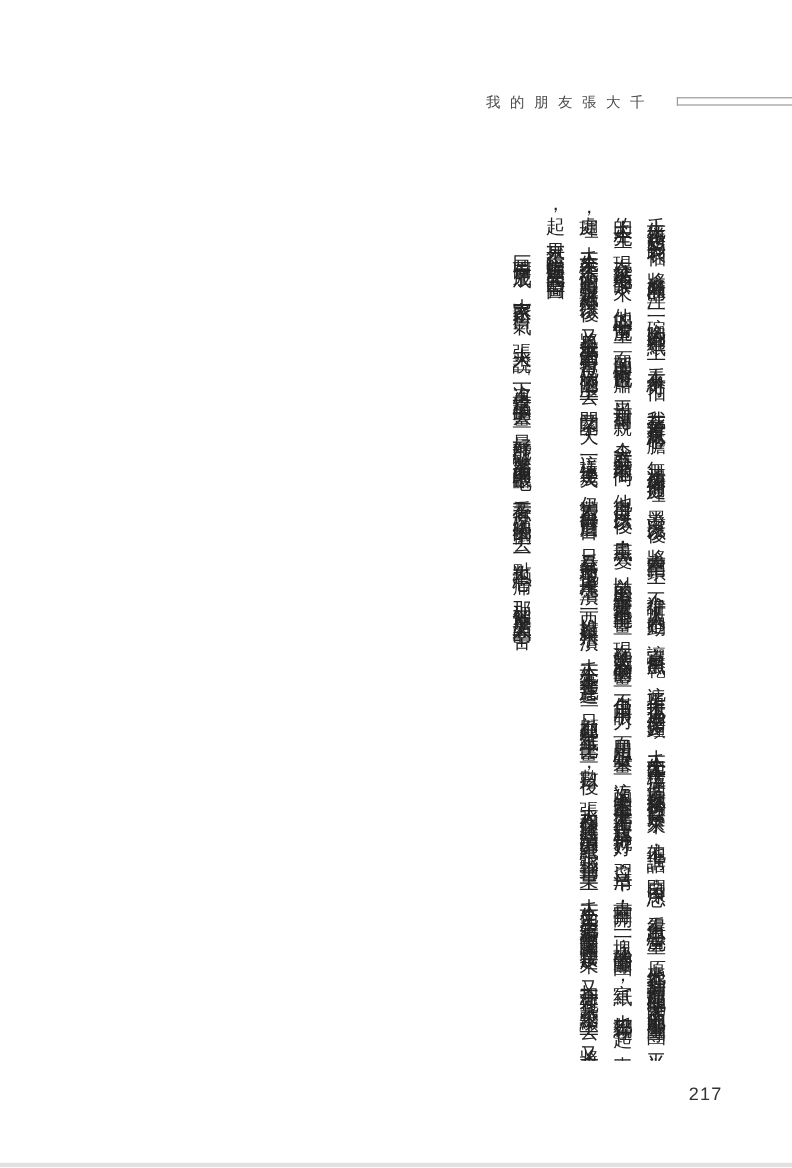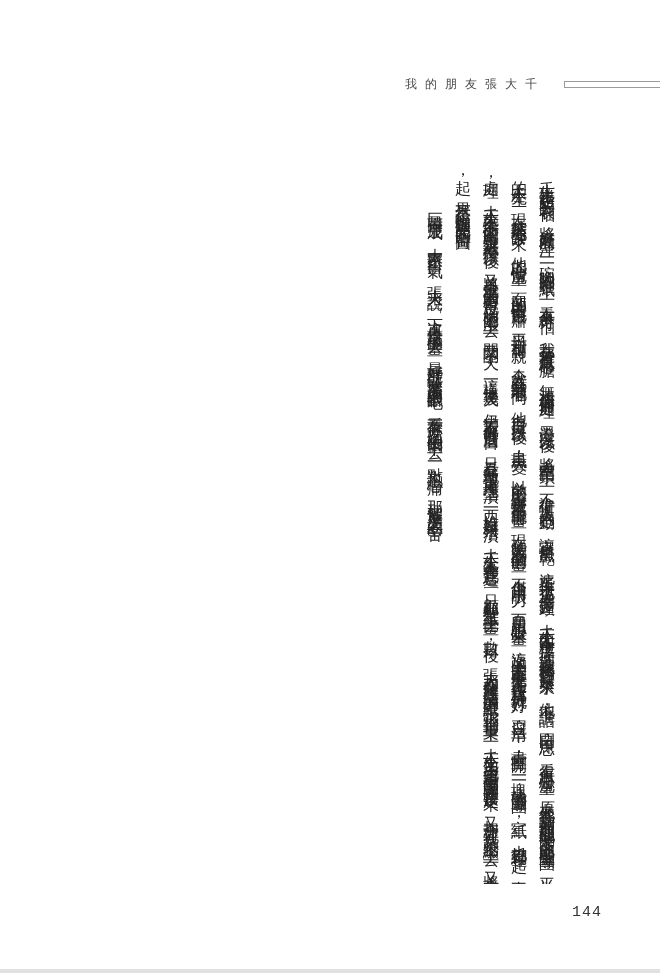--- a/index.html
+++ b/index.html
@@ -6,21 +6,21 @@
     margin: 0;
     padding: 0;
     background: #ffffff;
   }
   .page {
     position: relative;
     width: 660px;
     height: 973px;
     background: #ffffff;
     overflow: hidden;
-    font-family: Liberation Mono, monospace;
+    font-family: Liberation Sans, sans-serif;
   }
   
   .page::after {
     content: "";
     position: absolute;
     left: 0;
     bottom: 0;
     width: 100%;
     height: 4px;
     background: #c9c9c9;
@@ -92,15 +92,15 @@
   <header class="running-head">
     <span class="head-title">我的朋友張大千</span>
     <span class="head-rule"></span>
   </header>
 
   <main class="text-block">
     <p class="para">千先生捲起短衫的衣袖，將磨好的墨汁，一碗一碗的倒在紙上，看來十分可怕，我在旁看得提心吊膽，無法想像如何處理，墨潑完以後，將畫室門鎖上，不許任何人入內走動，讓它自然風乾，這些工作也不過半個多鐘頭，大千先生即下樓摔了一個蓋碗茶杯獨自飲起茶來了，他不講話，閉目深思，看得出心思沈重，原來他在計劃如何處理他剛才潑下的那些墨團團。平常愛擺龍門陣的大千先生，現在突然地安靜下來，他的心情沈重，面部的表情也嚴肅，平日和藹可親，今天就有顯著地不同。他自從目疾以後，畫風大變，以前的工筆繪畫當然不能再畫，現在的大氣磅礴的畫，不僅只用眼力，而是用心眼來畫。這次的大畫的事先準備工作腹稿早就打好。翌日清早，畫室打開，一塊一塊的墨團團、宣紙，也都縐在一起，真不知道如何處理，大千先生不慌不忙的將每張宣紙整理以後，又將早就準備的石青也一碗一碗的潑上去，門又關了一天；這樣一連幾天，仍舊看不出什麼眉目，只看見新地毯上東一塊墨漬，西一堆顏料水漬，大千先生毫不在意這些，只顧在那些宣紙上比畫。數日後，張夫人和保羅將墨漬漬的宣紙一張一張抬到畫桌上，大千先生又用毛筆將每個墨團團連接起來，又加上荷花一朵一朵點綴上去，又將六張宣紙拼在一起，果然是一幅構圖完整的巨荷圖。</p>
     <p class="para indent">巨荷圖完成了，大家鬆了一口氣。張夫人說：「下次再畫這樣的大畫，最好能訂做一架磨墨的機器吧！看著你一碗一碗的倒下去，一點也不心痛，那裡知道磨墨人的辛苦</p>
   </main>
 
-  <div class="page-number">144</div>
+  <div class="page-number">217</div>
 
 </div>
 
 </body></html>

